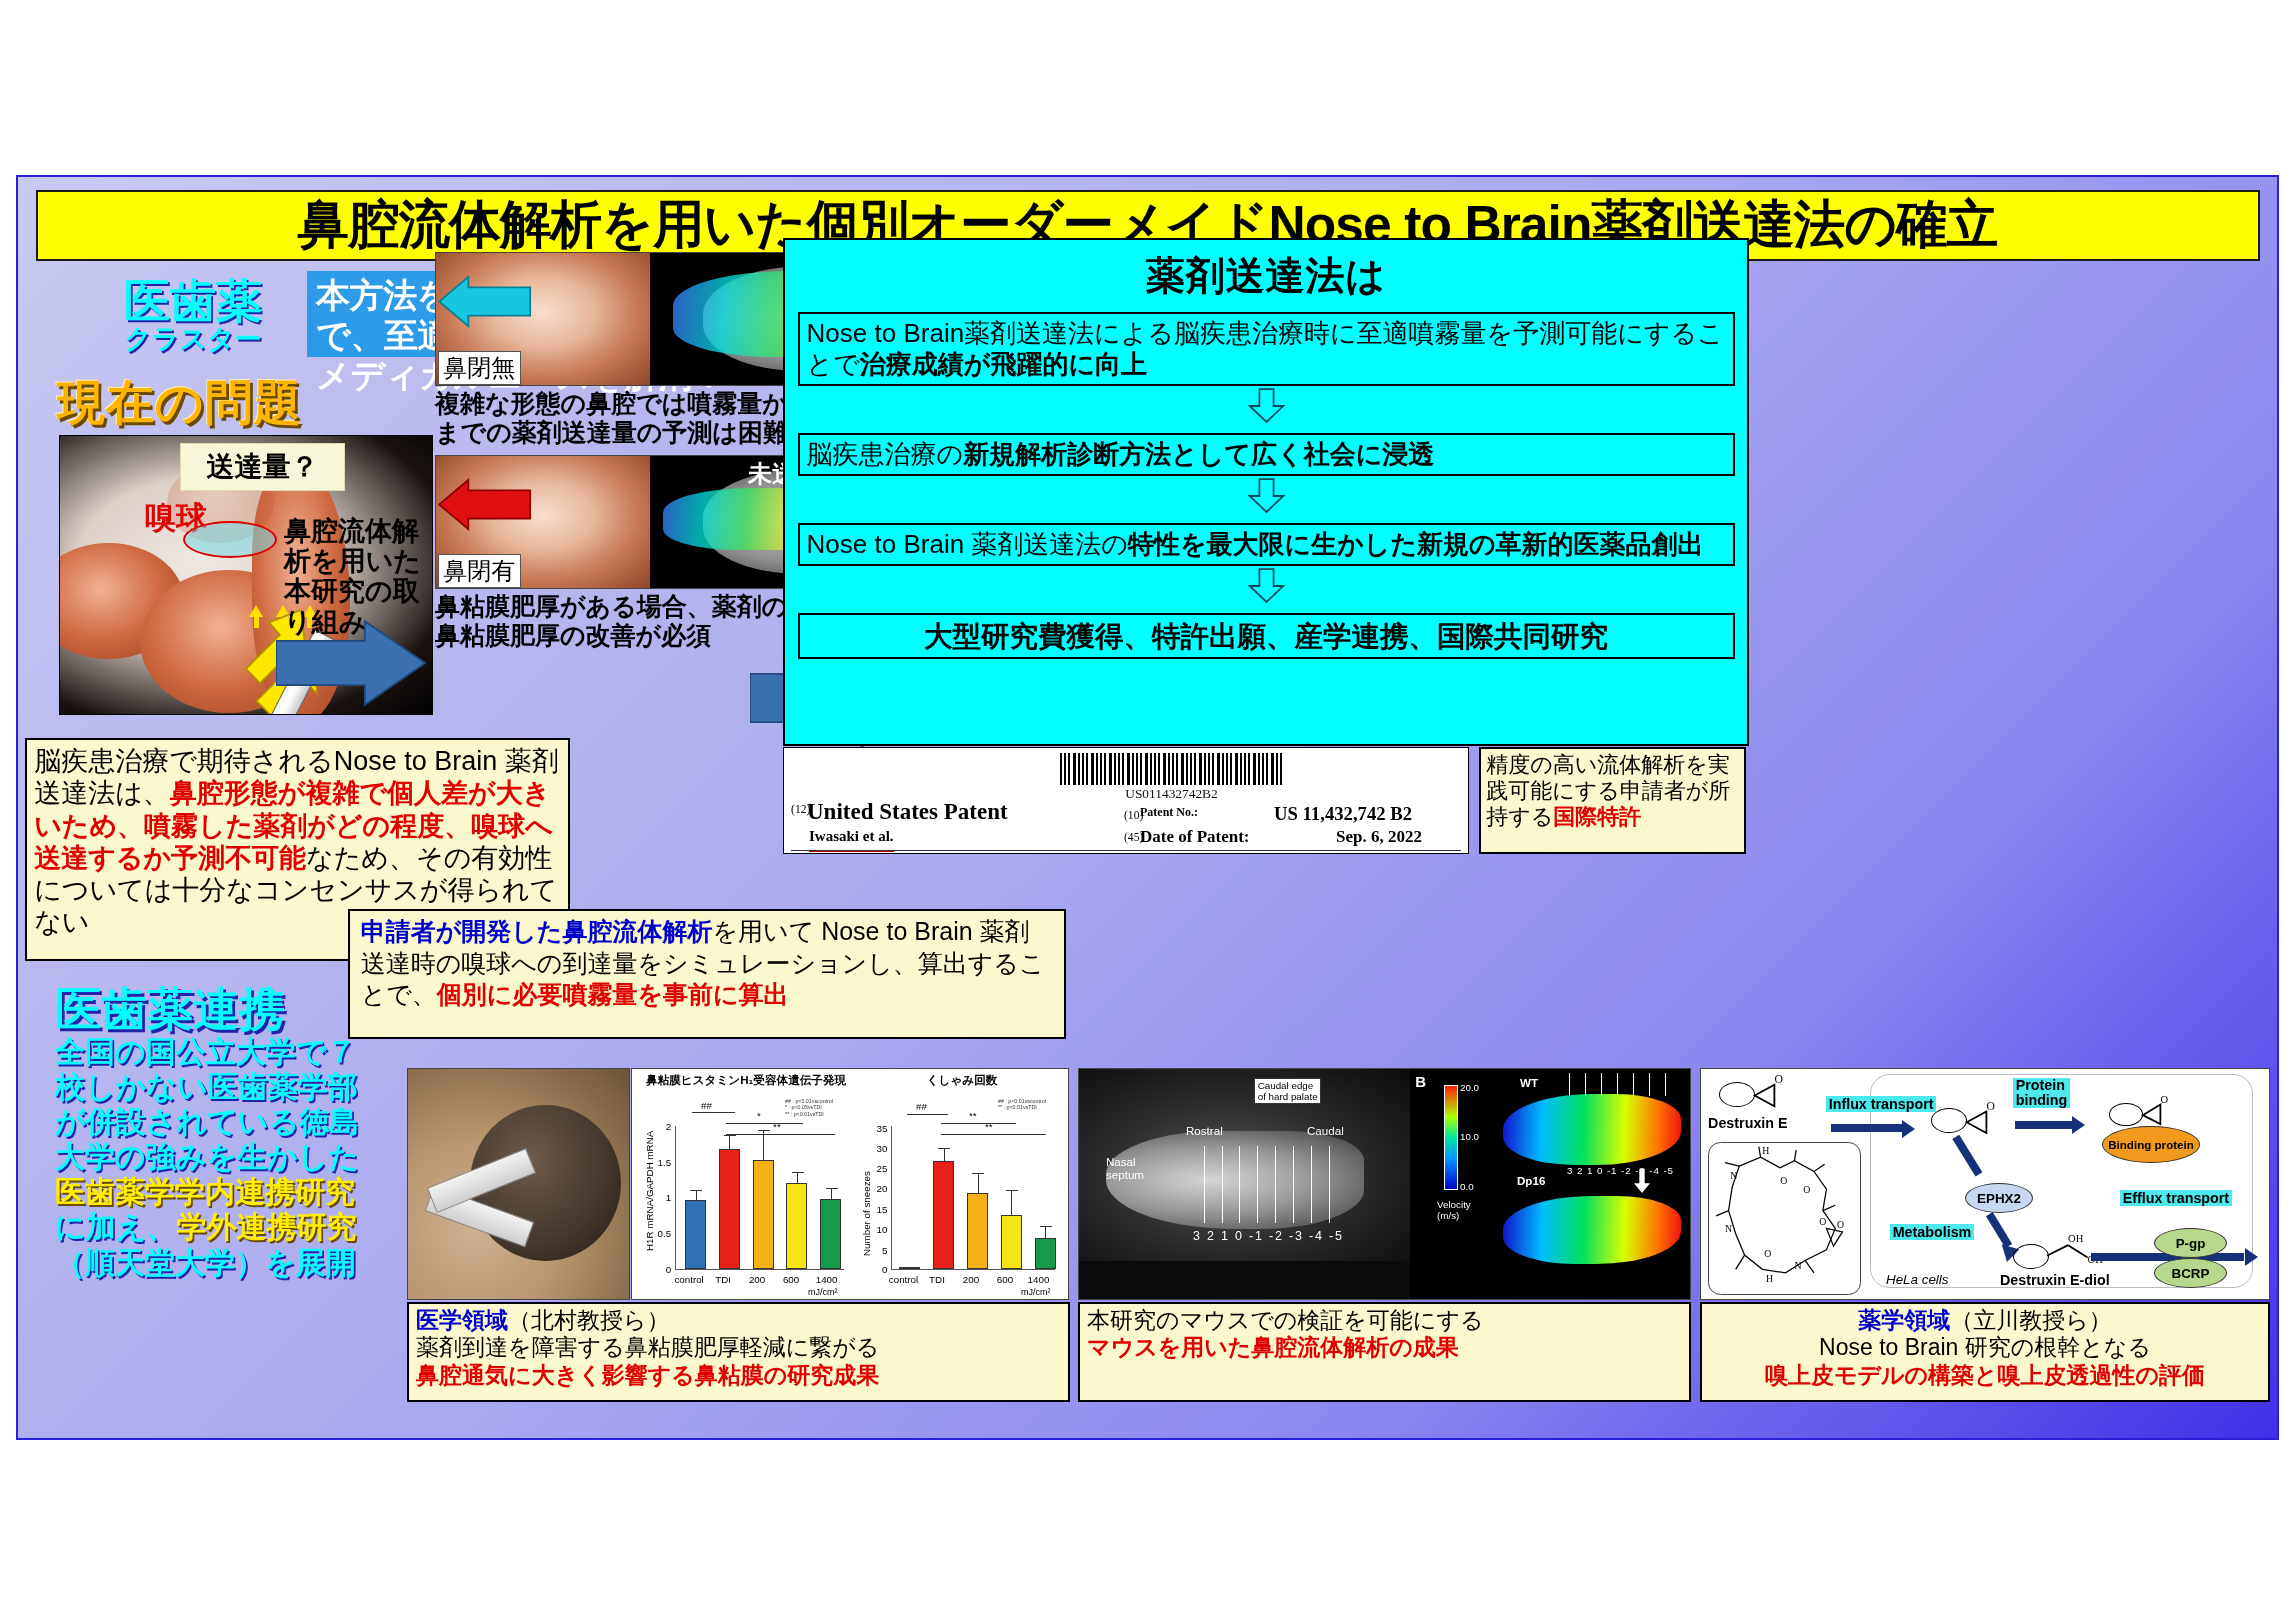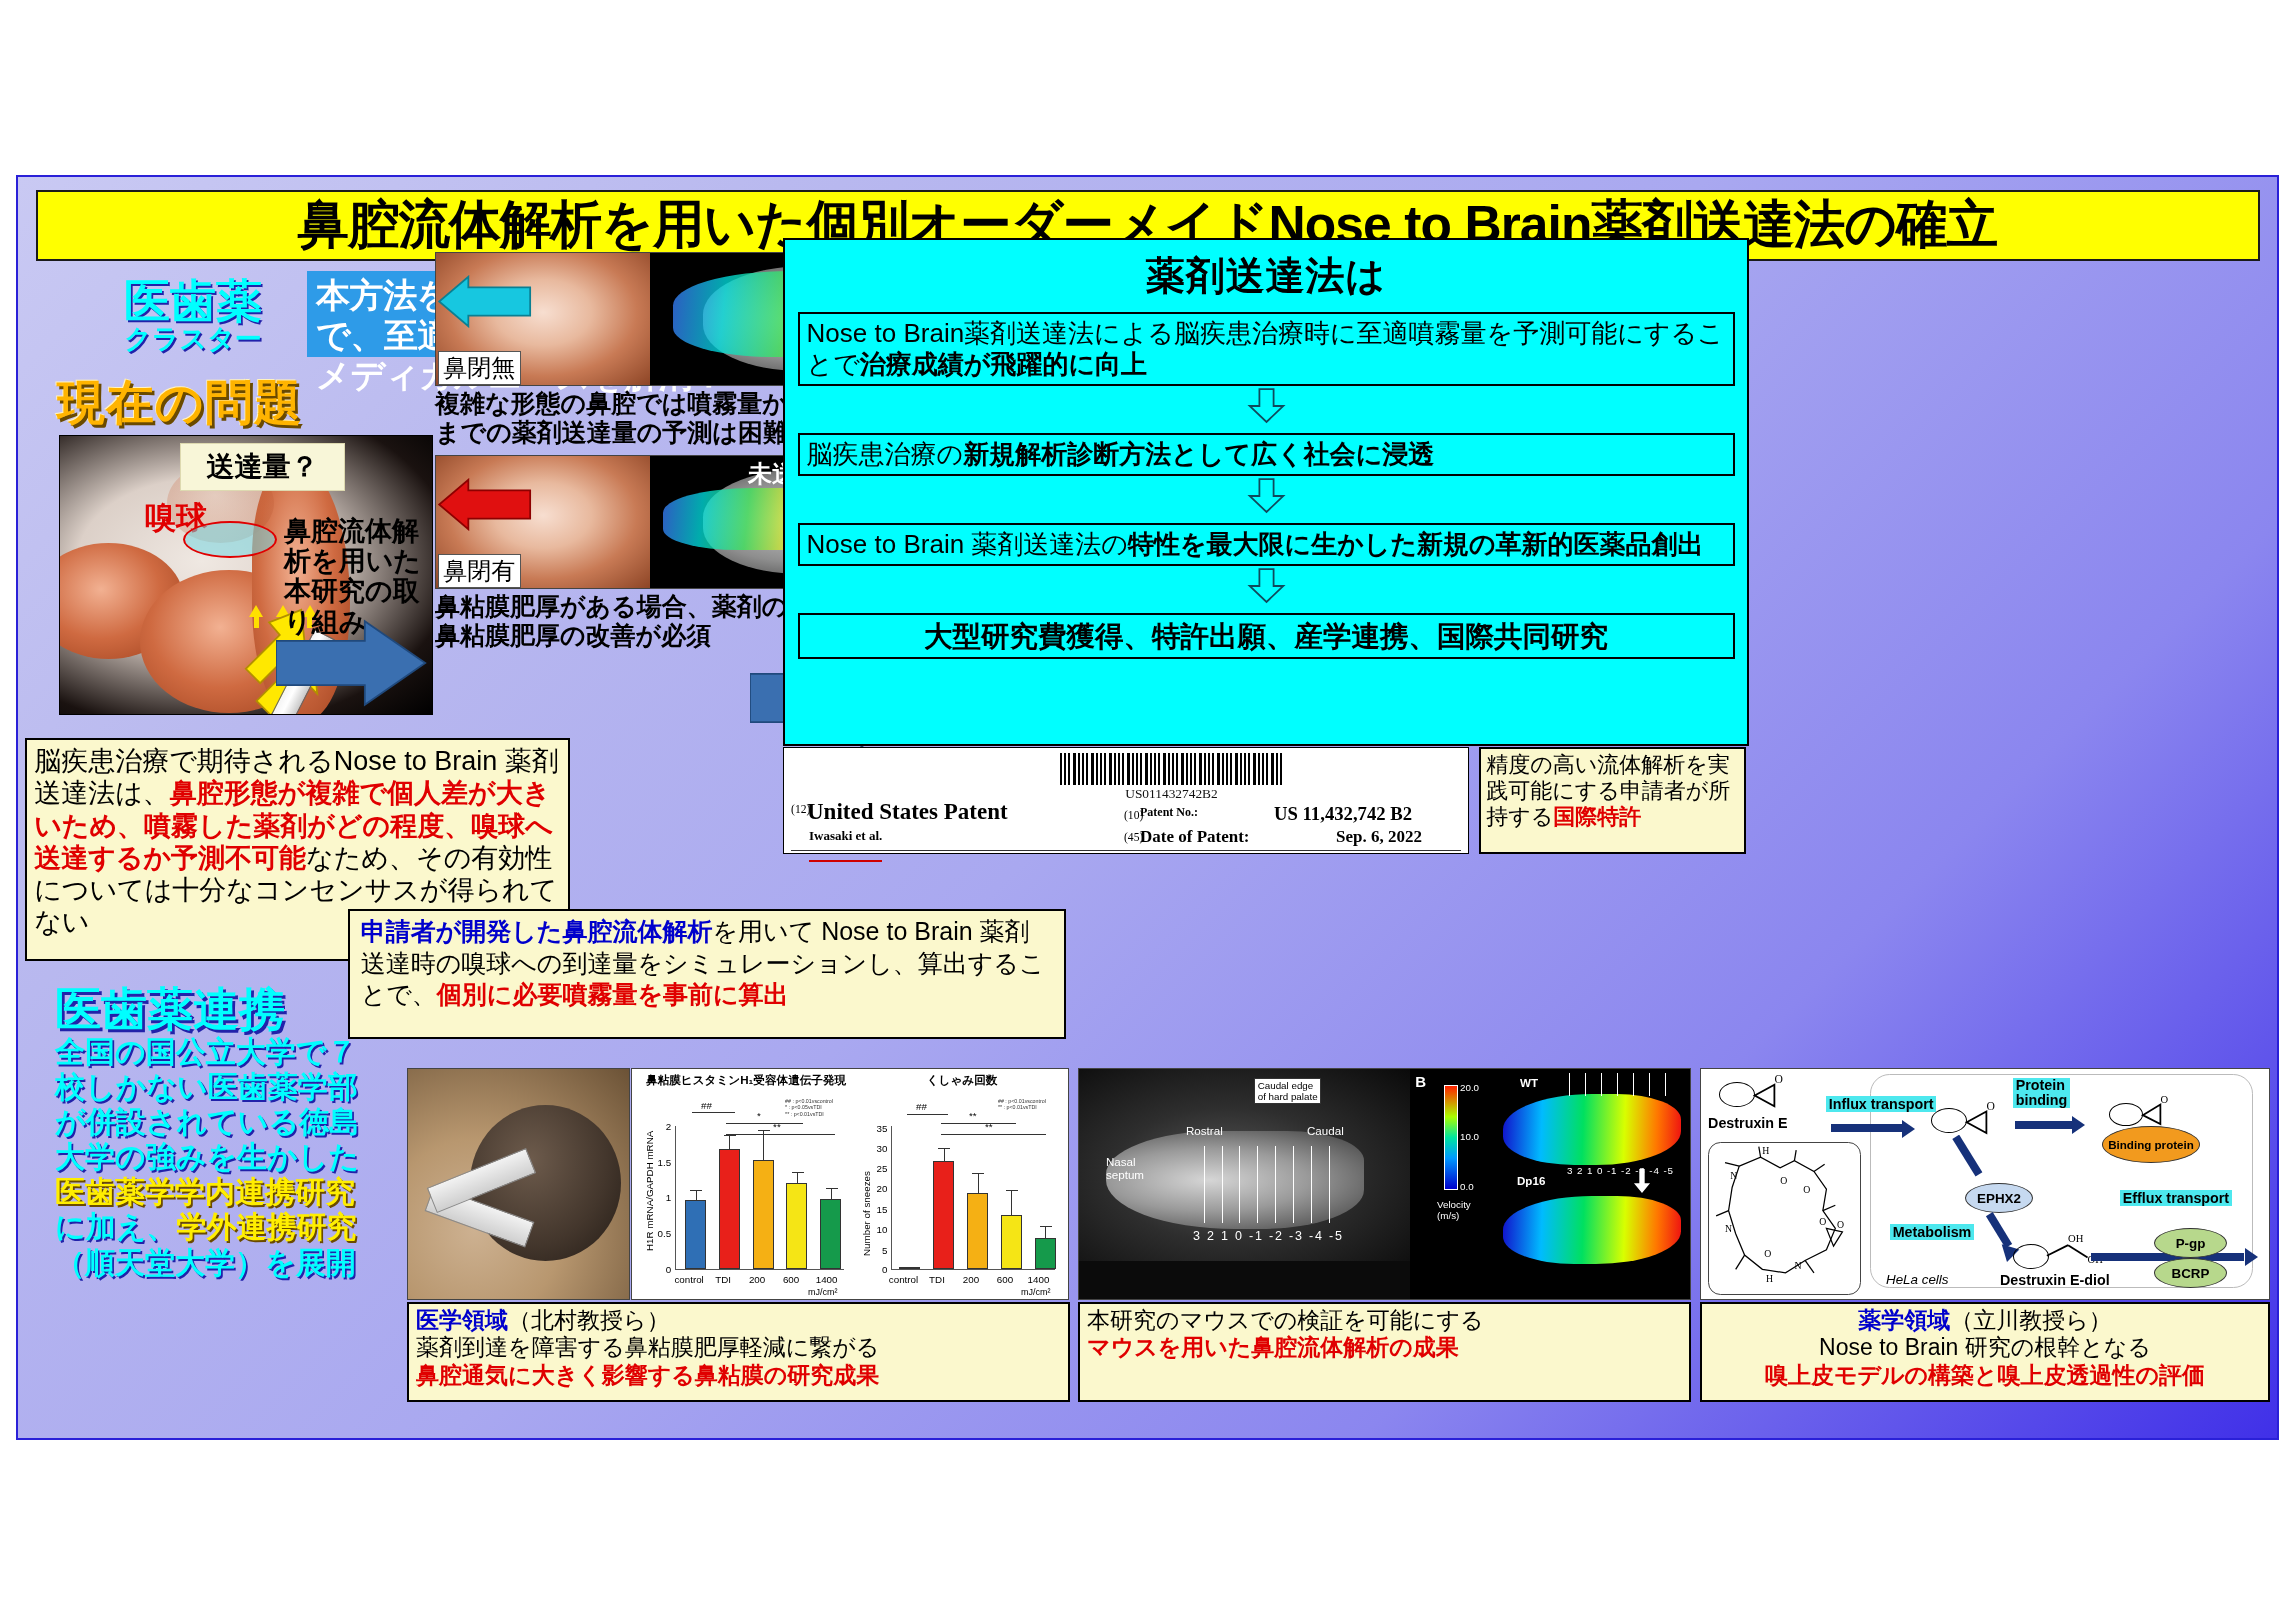--- a/index.html
+++ b/index.html
@@ -236,23 +236,23 @@
   }
   #barcode-num {
     position: absolute; left: 276px; top: 38px; width: 223px;
     text-align: center; font-size: 13.4px; color: #111;
     font-family: "Liberation Serif", serif;
   }
   #pat-12 { position: absolute; left: 7.1px; top: 55px; font-size: 11.6px;
             font-family: "Liberation Serif", serif; }
   #pat-usp { position: absolute; left: 23px; top: 51px; font-size: 23px;
              font-weight: bold; font-family: "Liberation Serif", serif; }
-  #pat-author { position: absolute; left: 25px; top: 80px; font-size: 13px;
+  #pat-author { position: absolute; left: 25px; top: 80px; font-size: 15px;
                 font-weight: bold; font-family: "Liberation Serif", serif;
-                border-bottom: 2.7px solid #d00000; padding-bottom: 16px; }
+                border-bottom: 2.7px solid #d00000; padding-bottom: 5px; }
   #pat-10 { position: absolute; left: 340px; top: 61px; font-size: 11.6px;
             font-family: "Liberation Serif", serif; }
   #pat-nolabel { position: absolute; left: 356px; top: 57px; font-size: 12px;
                  font-weight: bold; font-family: "Liberation Serif", serif; }
   #pat-no { position: absolute; left: 490px; top: 55px; font-size: 18.7px;
             font-weight: bold; font-family: "Liberation Serif", serif; }
   #pat-45 { position: absolute; left: 340px; top: 83px; font-size: 11.6px;
             font-family: "Liberation Serif", serif; }
   #pat-datelabel { position: absolute; left: 356px; top: 79px; font-size: 17px;
                    font-weight: bold; font-family: "Liberation Serif", serif; }

